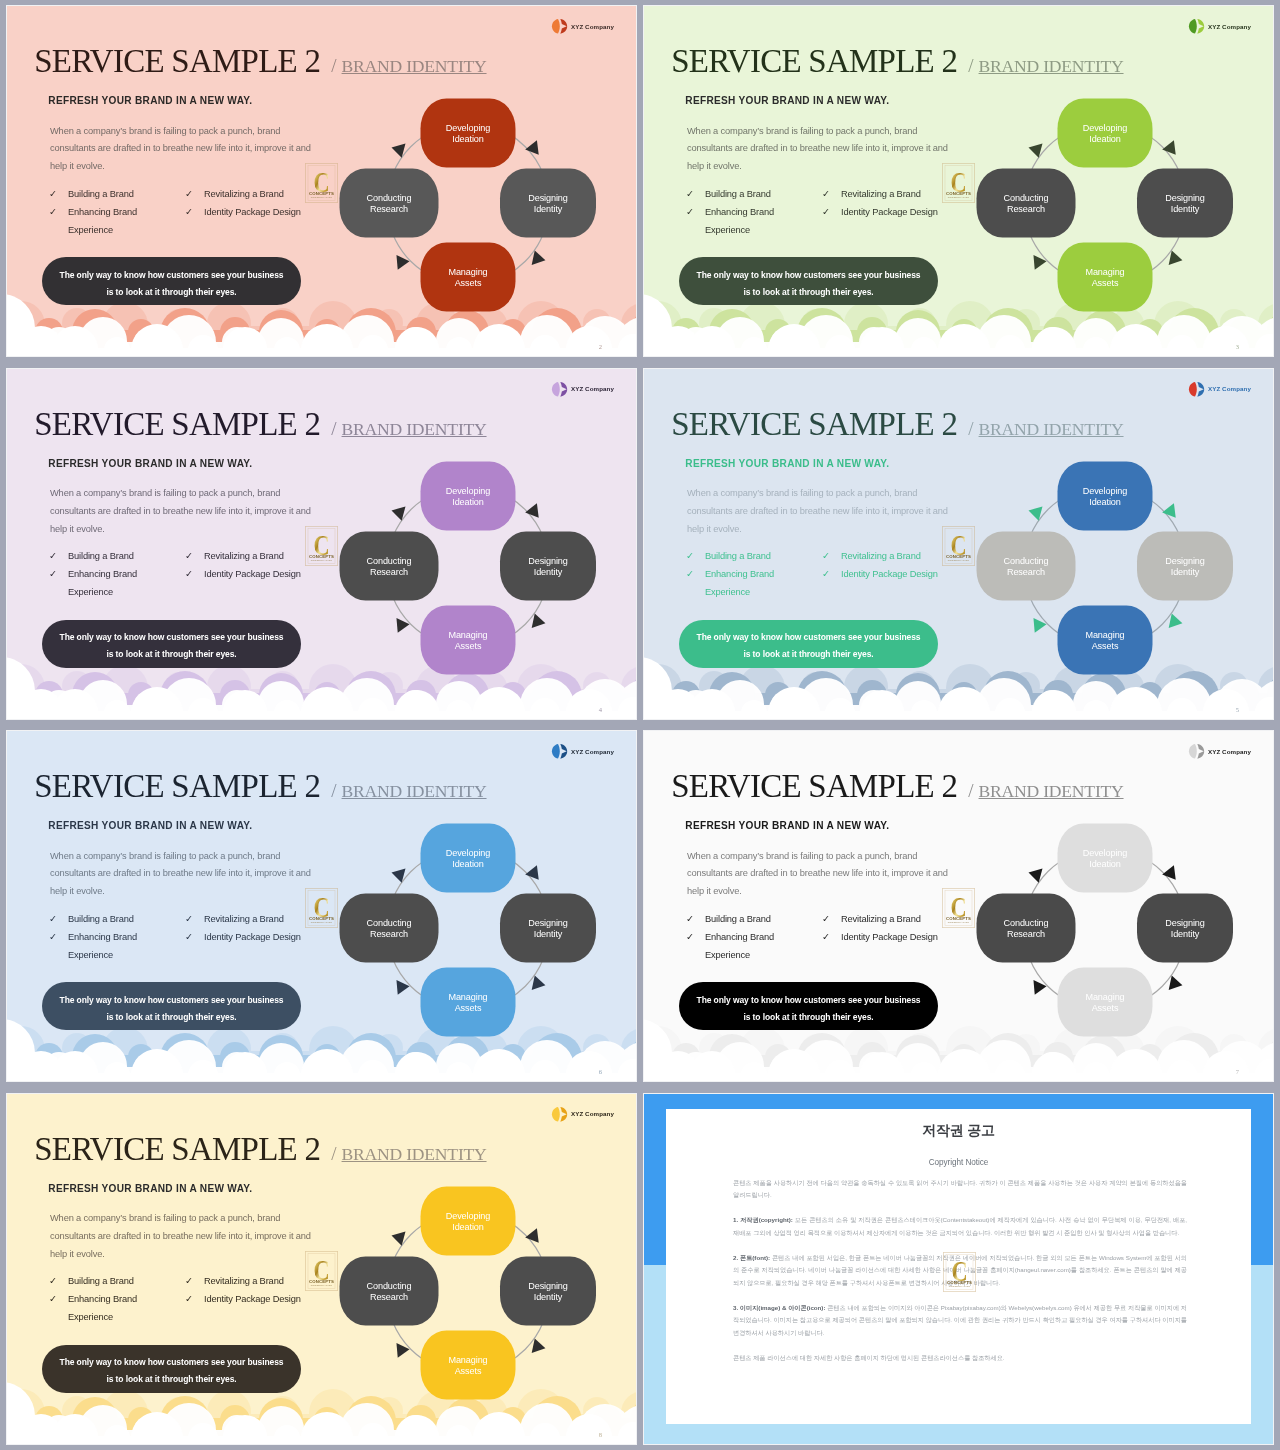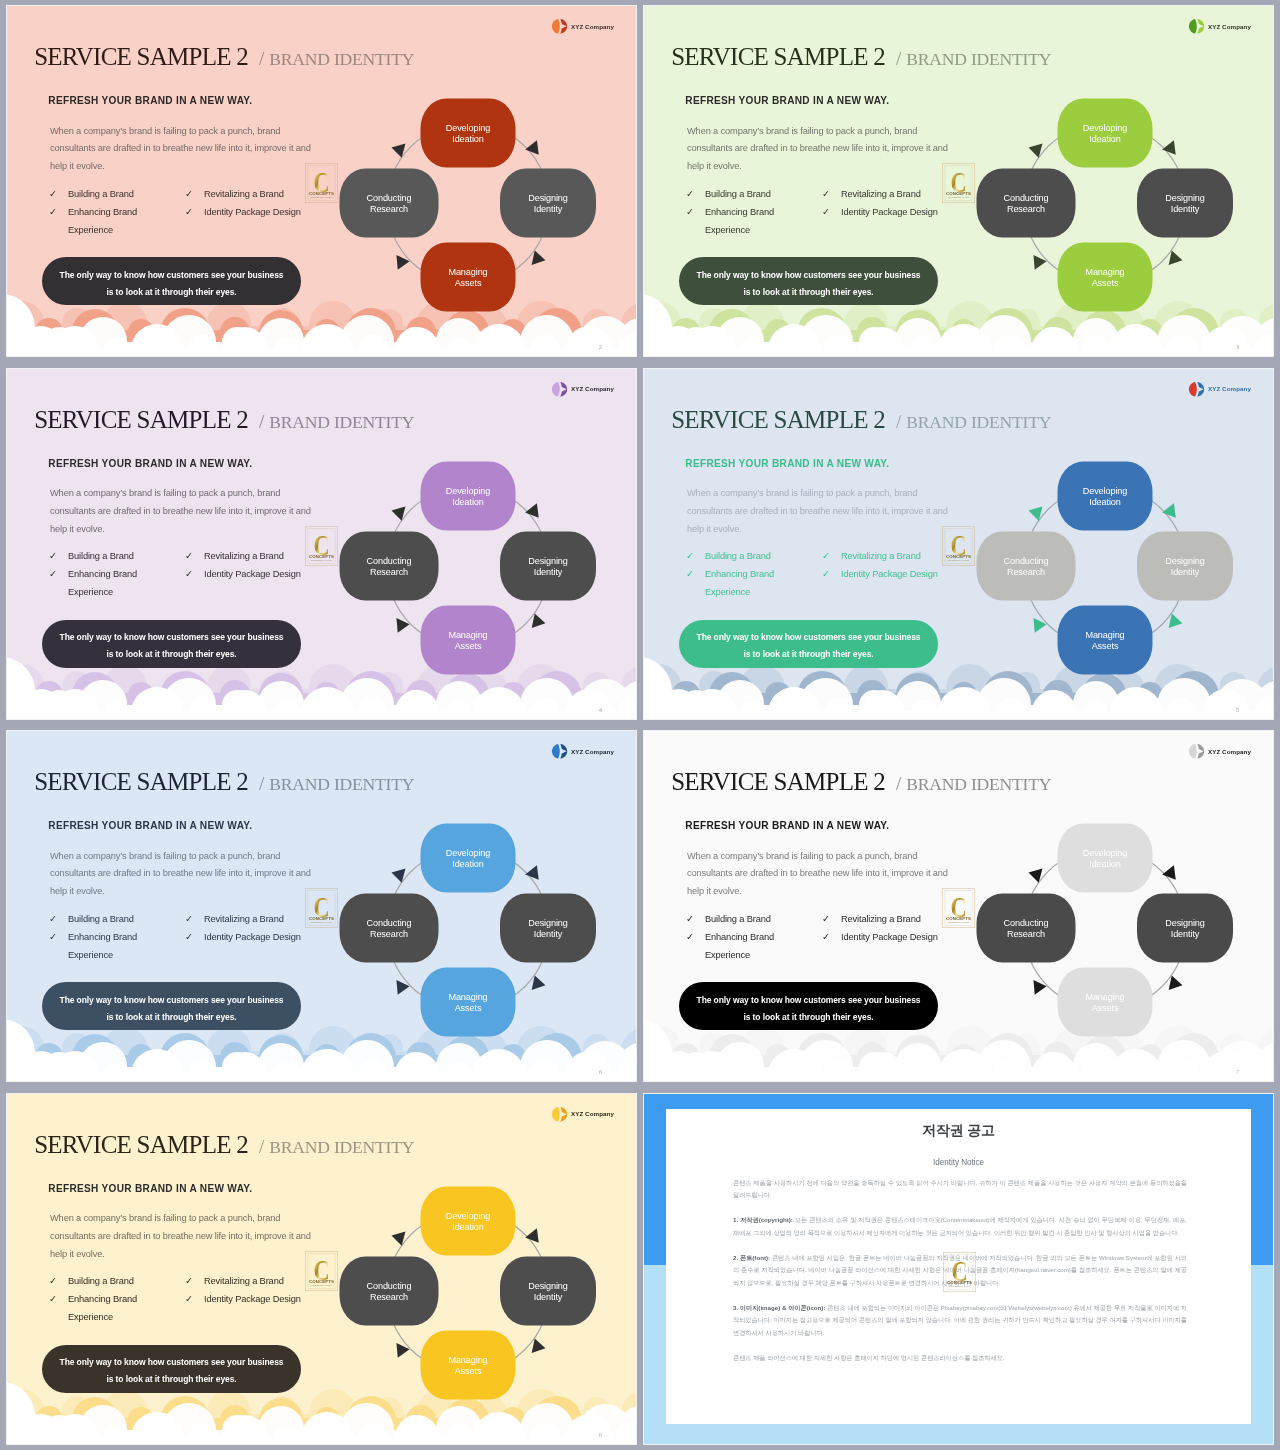--- a/index.html
+++ b/index.html
@@ -9,23 +9,23 @@
   .cell{position:absolute;overflow:hidden;box-shadow:0 0 0 1px rgba(255,255,255,.85);}
   .slide{position:absolute;inset:0;overflow:hidden;}
 
   
   .logo{position:absolute;display:flex;align-items:center;gap:3px;}
   .logo svg{display:block;}
   .logo-text{font-size:6.2px;font-weight:bold;letter-spacing:.1px;white-space:nowrap;}
 
   
   .title{position:absolute;white-space:nowrap;font-family:"Liberation Serif",serif;}
-  .title .t-main{font-size:25px;letter-spacing:-.75px;}
+  .title .t-main{font-size:33px;letter-spacing:-.75px;}
   .title .t-sep{font-size:19px;margin:0 5px 0 11px;}
-  .title .t-sub{font-size:17.6px;letter-spacing:-0.22px;}
+  .title .t-sub{font-size:17.6px;letter-spacing:-0.22px;text-decoration:underline;}
 
   .headline{position:absolute;font-size:10.1px;font-weight:bold;letter-spacing:.3px;white-space:nowrap;}
   .para{position:absolute;font-size:9.3px;line-height:17.8px;letter-spacing:-.15px;}
   .checks{position:absolute;font-size:9.3px;line-height:18px;letter-spacing:-.15px;}
   .checks .row{display:flex;}
   .checks .ck{width:19px;flex:none;font-size:9.6px;line-height:18px;}
   .quote{position:absolute;display:flex;flex-direction:column;justify-content:center;
          align-items:center;text-align:center;font-size:8.5px;font-weight:bold;line-height:1.05;padding-top:5px;box-sizing:border-box;
          letter-spacing:-.1px;}
   .quote span{display:block;}
@@ -1229,21 +1229,21 @@
     </svg>
         </div>
         <div class="pagenum" style="right: 34px; bottom: 6px; color: rgb(189, 176, 148);">8</div>
       </div>
     </div>
     <div class="cell" style="left: 644px; top: 1093.5px; width: 629px; height: 350px;">
       <div class="slide" style="background: rgb(179, 224, 247);">
         <div style="position: absolute; left: 0px; top: 0px; width: 100%; height: 171.5px; background: rgb(61, 156, 240);"></div>
         <div class="cr-paper" style="inset: 15px 22px 20px;">
           <div class="cr-title" style="left: 0px; top: 13px;">저작권 공고</div>
-          <div class="cr-sub" style="left: 0px; top: 49.5px;">Identity Notice</div>
+          <div class="cr-sub" style="left: 0px; top: 49.5px;">Copyright Notice</div>
           <div class="cr-body" style="left: 67px; width: 454px; top: 68px;">
             <p>콘텐츠 제품을 사용하시기 전에 다음의 약관을 숭독하실 수 있도록 읽어 주시기 바랍니다. 귀하가 이 콘텐츠 제품을 사용하는 것은 사용자 계약의 본질에 동의하셨음을 알려드립니다.</p>
             <p><b>1. 저작권(copyright):</b><span> 모든 콘텐츠의 소유 및 저작권은 콘텐츠스테이크아웃(Contentstakeout)에 제작자에게 있습니다. 사전 승낙 없이 무단복제 이용, 무단전재, 배포, 재배포 그외에 상업적 영리 목적으로 이용하셔서 제산자에게 이용하는 것은 금지되어 있습니다. 이러한 위반 행위 발견 시 준입한 인사 및 형사상의 사업을 받습니다.</span></p>
             <p><b>2. 폰트(font):</b><span> 콘텐츠 내에 포함된 서입은, 한글 폰트는 네이버 나눔글꼴의 저작권은 네이버에 저작되었습니다. 한글 외의 모든 폰트는 Windows System에 포함된 서의의 준수로 저작되었습니다. 네이버 나눔글꼴 라이선스에 대한 사세한 사항은 네이버 나눔글꼴 홈페이지(hangeul.naver.com)를 참조하세요. 폰트는 콘텐츠의 말에 제공되지 않으므로, 필요하실 경우 해당 폰트를 구하셔서 사용폰트로 변경하시어 사용하시기 바랍니다.</span></p>
             <p><b>3. 이미지(image) &amp; 아이콘(icon):</b><span> 콘텐츠 내에 포함되는 이미지와 아이콘은 Pixabay(pixabay.com)와 Webelys(webelys.com) 유에서 제공한 무료 저작물로 이미지에 저작되었습니다. 이미지는 참고용으로 제공되어 콘텐츠의 말에 포함되지 않습니다. 이에 관한 권리는 귀하가 반드시 확인하고 필요하실 경우 여자를 구하셔서다 이미지를 변경하셔서 사용하시기 바랍니다.</span></p>
             <p>콘텐츠 제품 라이선스에 대한 자세한 사항은 홈페이지 하단에 명시된 콘텐츠라이선스를 참조하세요.</p>
           </div>
         </div>
         <div class="cr-wm" style="left: 298.6px; top: 158px;"><svg width="33.0" height="40.0" viewBox="0 0 33 40">
     <defs>

